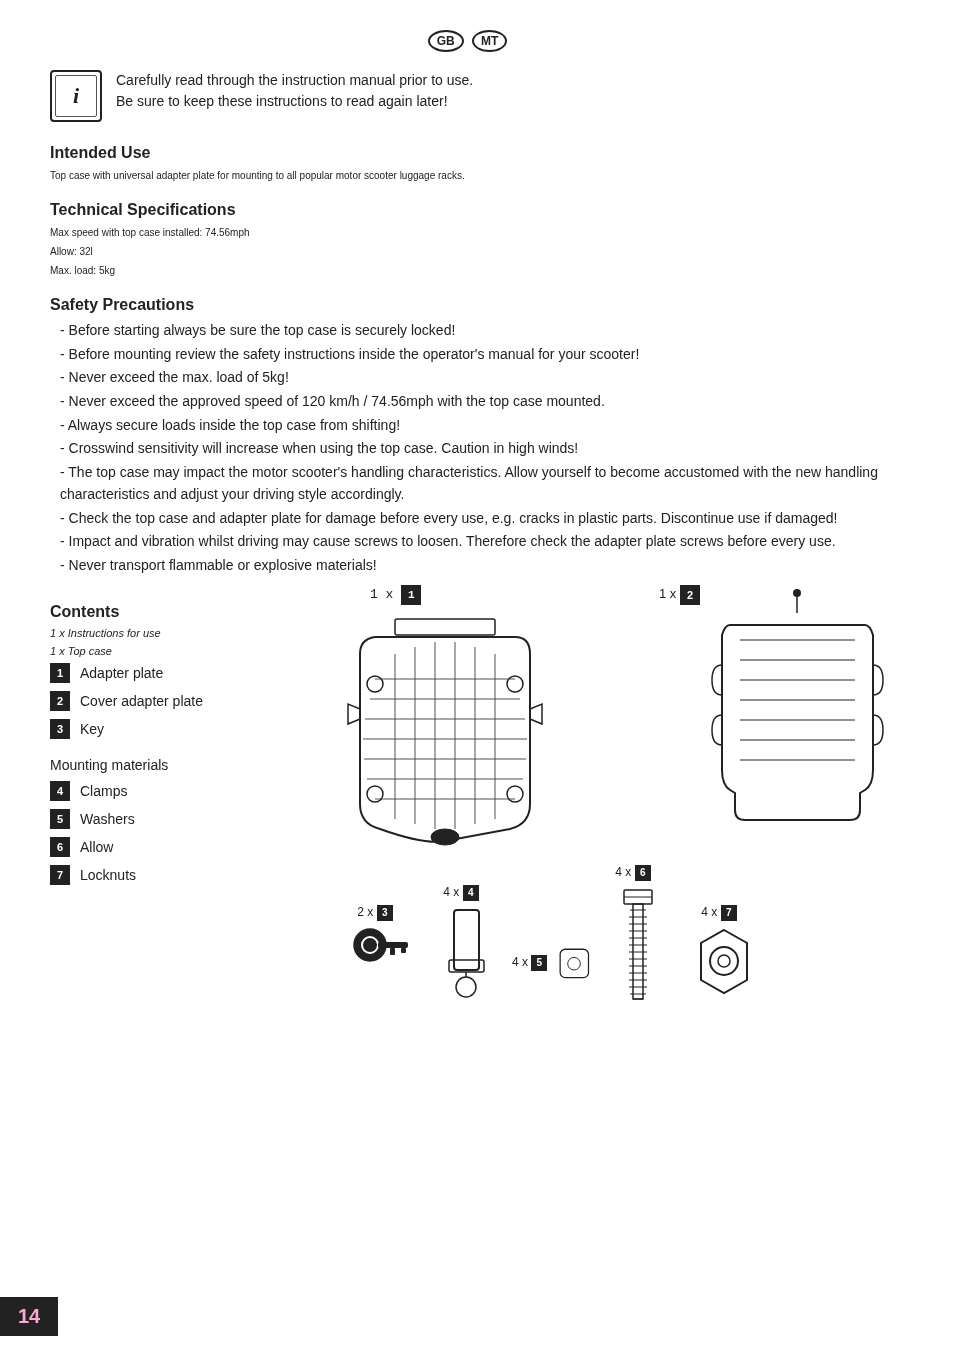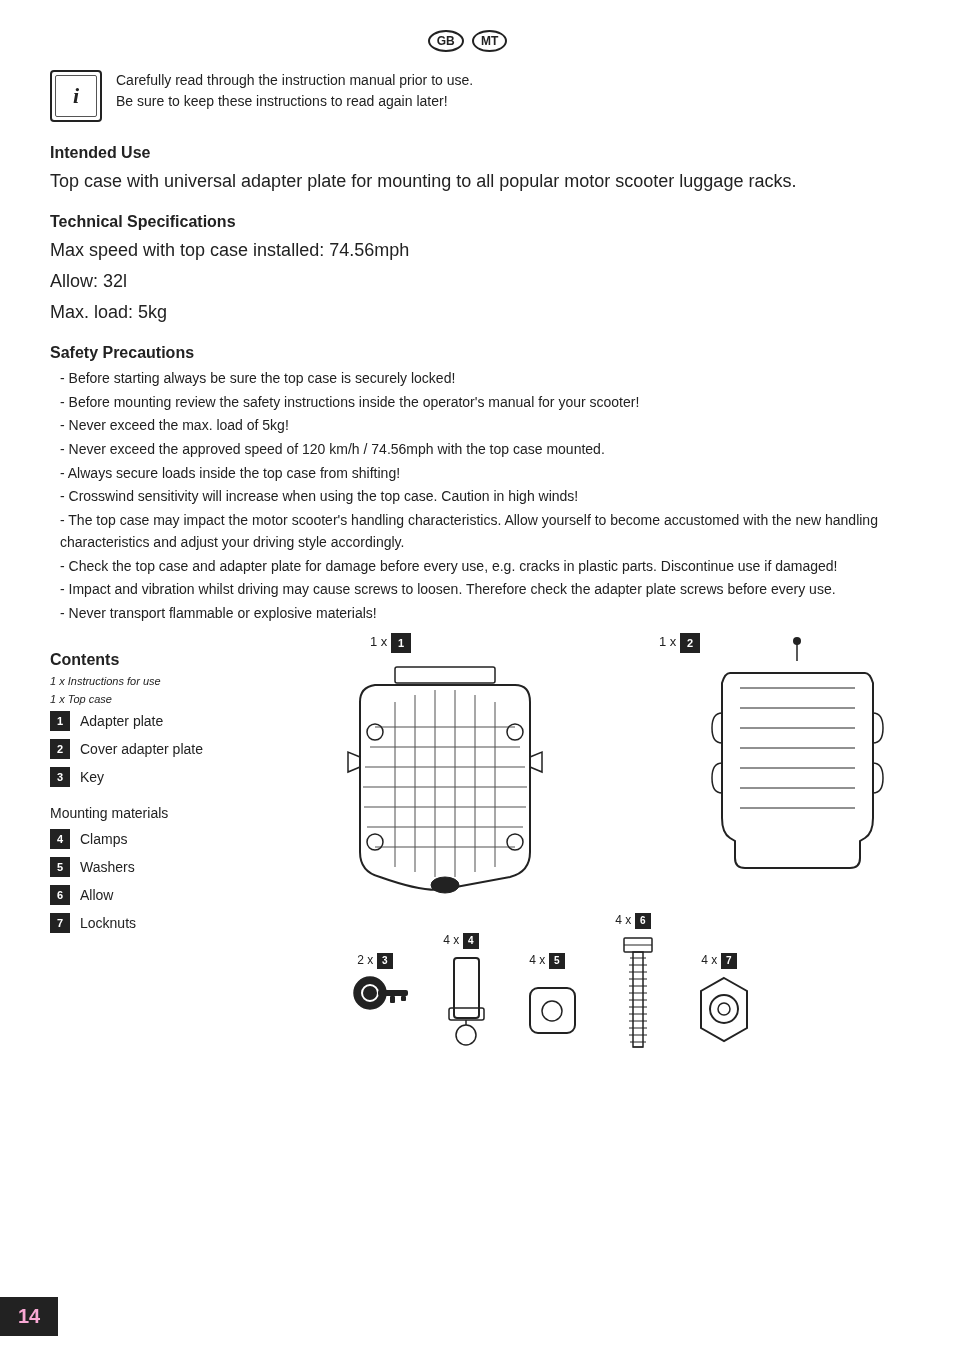--- a/index.html
+++ b/index.html
@@ -61,21 +61,21 @@
       margin: 3px;
     }
     .info-text { font-size: 14px; line-height: 1.5; }
 
     h2 {
       font-size: 16px;
       font-weight: bold;
       margin-bottom: 6px;
       margin-top: 18px;
     }
-    p { font-size: 18px; line-height: 1.5; margin-bottom: 4px; }
+    p { font-size: 10px; line-height: 1.5; margin-bottom: 4px; }
 
     .safety-list { list-style: none; margin-bottom: 8px; }
     .safety-list li {
       font-size: 14px;
       line-height: 1.55;
       margin-bottom: 2px;
       padding-left: 10px;
     }
     .safety-list li::before { content: '- '; }
     .contents-left { float: left; width: 290px; }
@@ -197,21 +197,21 @@
         <span class="item-badge">7</span>
         <span>Locknuts</span>
       </div>
     </div>
 
     <div class="contents-right">
 
       <div style="display:flex; justify-content: space-between; align-items: flex-start; margin-bottom: 16px;">
 
         <div style="display:flex; flex-direction:column; align-items:center;">
-          <div style="font-size:13px; margin-bottom:4px; align-self:flex-start; margin-left:30px;">
+          <div style="font-size:13px; margin-bottom:4px; align-self:flex-start; margin-left:30px;font-family:Liberation Mono, monospace;">
             <span>1 x</span>
             <span class="item-badge" style="display:inline-flex; vertical-align:middle;">1</span>
           </div>
           <svg width="210" height="240" viewBox="0 0 210 240">
 
             <rect x="55" y="10" width="100" height="16" rx="2" fill="none" stroke="#222" stroke-width="1.5"></rect>
 
             <path d="M20,45 Q20,30 35,28 L175,28 Q190,28 190,45 L190,195 Q190,215 170,220 L105,232 Q85,236 40,220 Q20,215 20,195 Z" fill="none" stroke="#222" stroke-width="2"></path>
 
             <g stroke="#222" stroke-width="1" opacity="0.8">
@@ -298,21 +298,21 @@
           </div>
           <svg width="55" height="100" viewBox="0 0 55 100">
 
             <rect x="15" y="5" width="25" height="60" rx="3" fill="none" stroke="#222" stroke-width="2"></rect>
             <rect x="10" y="55" width="35" height="12" rx="2" fill="none" stroke="#222" stroke-width="1.5"></rect>
             <circle cx="27" cy="82" r="10" fill="none" stroke="#222" stroke-width="1.5"></circle>
             <line x1="27" y1="72" x2="27" y2="67" stroke="#222" stroke-width="1.5"></line>
           </svg>
         </div>
 
-        <div style="display:flex; flex-direction:column; align-items:center; width:80px;">
+        <div style="display:flex; flex-direction:row; align-items:center; width:80px;">
           <div style="font-size:12px; margin-bottom:4px; white-space:nowrap;">
             <span>4 x</span>
             <span class="item-badge" style="display:inline-flex; vertical-align:middle; font-size:10px; width:16px; height:16px;">5</span>
           </div>
           <svg width="55" height="80" viewBox="0 0 55 80">
 
             <rect x="5" y="15" width="45" height="45" rx="8" fill="none" stroke="#222" stroke-width="2"></rect>
             <circle cx="27" cy="38" r="10" fill="none" stroke="#222" stroke-width="1.5"></circle>
           </svg>
         </div>

